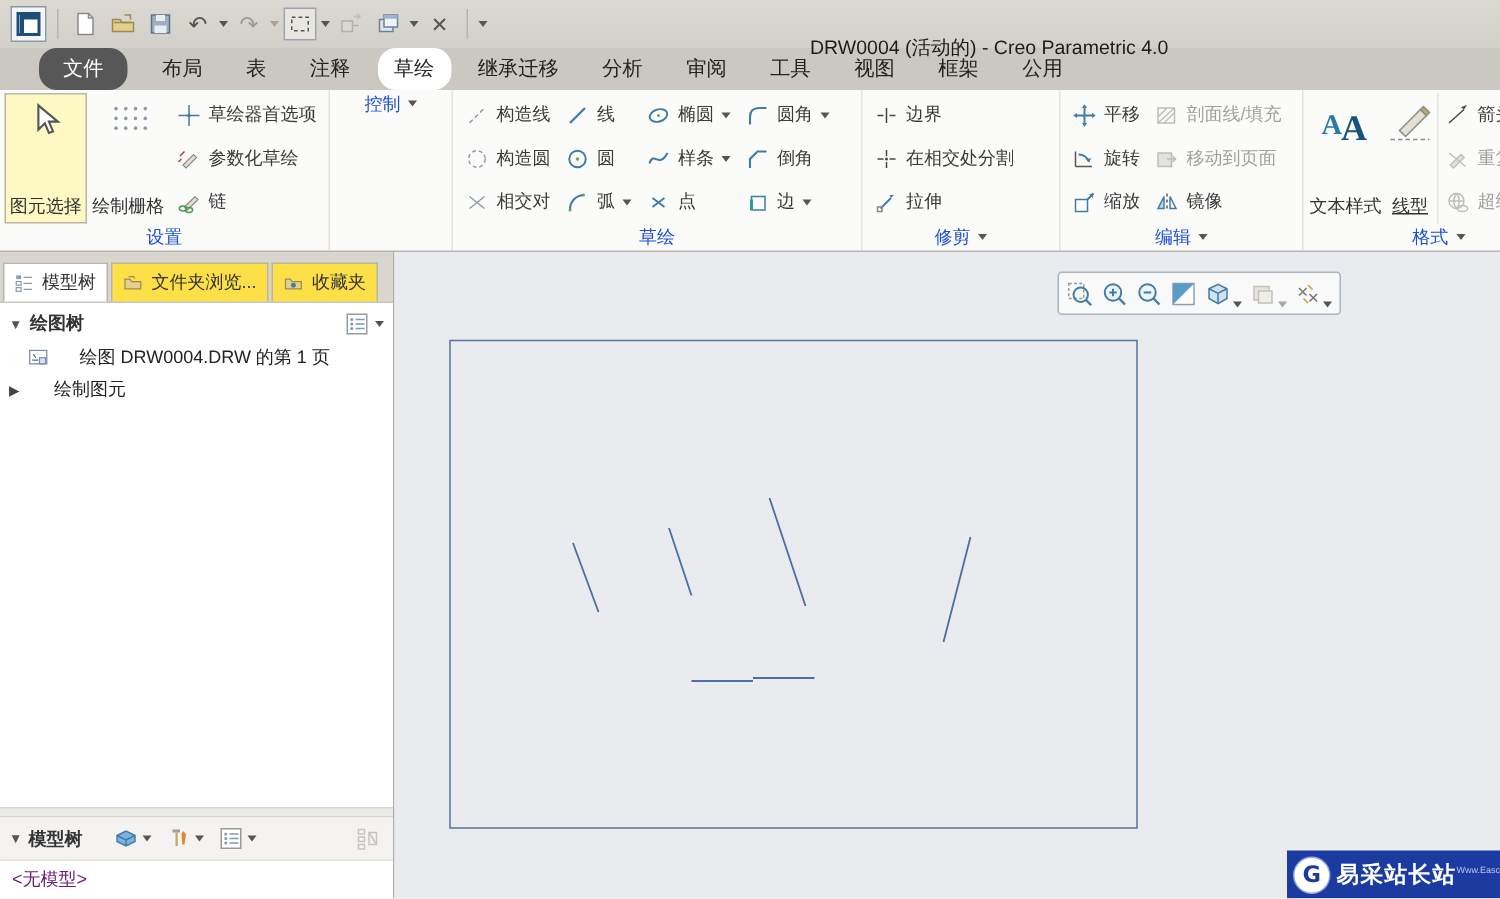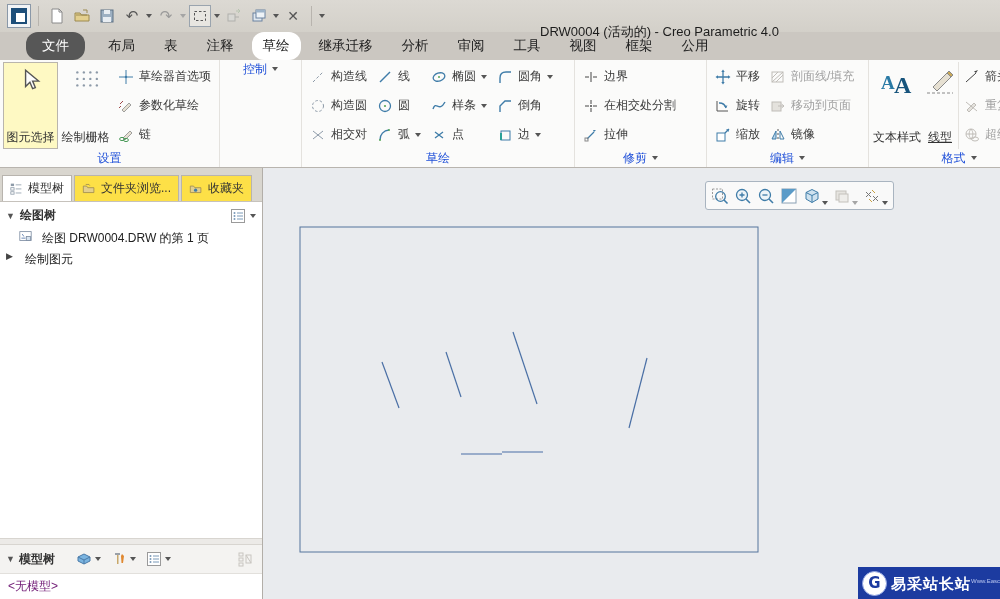--- a/index.html
+++ b/index.html
@@ -40,21 +40,21 @@
   .ic32{width:34px;height:30px;}
 
   
   .content{flex:1;display:flex;min-height:0;}
   .navigator{width:262px;flex:0 0 auto;border-right:1px solid #b2aea8;background:#fff;display:flex;flex-direction:column;}
   .navtabs{height:30px;background:#d9d6cf;display:flex;align-items:flex-end;padding:3px 2px 0 2px;gap:2px;border-bottom:1px solid #c6c2bc;flex:0 0 auto;}
   .navtab{display:flex;align-items:center;gap:5px;padding:4px 7px;background:#fde047;border:1px solid #b8b4ae;border-bottom:none;font-size:12px;color:#333;white-space:nowrap;}
   .navtab.active{background:#fff;}
   .treehead{display:flex;align-items:center;gap:5px;padding:5px 6px 4px 6px;font-weight:bold;color:#333;flex:0 0 auto;}
   .tw{color:#555;font-size:9px;}
-  .treeitem{display:flex;gap:9px;padding:2px 4px 2px 18px;font-size:12px;color:#222;}
+  .treeitem{display:flex;align-items:center;gap:20px;padding:2px 4px 2px 18px;font-size:12px;color:#222;}
   .treeitem .arrow{font-size:9px;color:#444;margin-left:-12px;width:10px;}
   .navspacer{flex:1;}
   .splitbar{height:5px;background:#eceae7;border-top:1px solid #d8d5d0;border-bottom:1px solid #d8d5d0;flex:0 0 auto;}
   .mtreehead{display:flex;align-items:center;gap:4px;padding:4px 6px;flex:0 0 auto;background:#f4f3f1;border-bottom:1px solid #e2e0dc;}
   .mtreehead .lbl{font-weight:bold;color:#333;margin-right:14px;}
   .hbtn{display:flex;align-items:center;gap:3px;padding:2px 3px;}
   .nomodel{padding:4px 8px;color:#701a75;}
 
   .canvas{flex:1;position:relative;background:#e9ebee;overflow:hidden;}
   #sheet-svg{position:absolute;left:0;top:0;}

